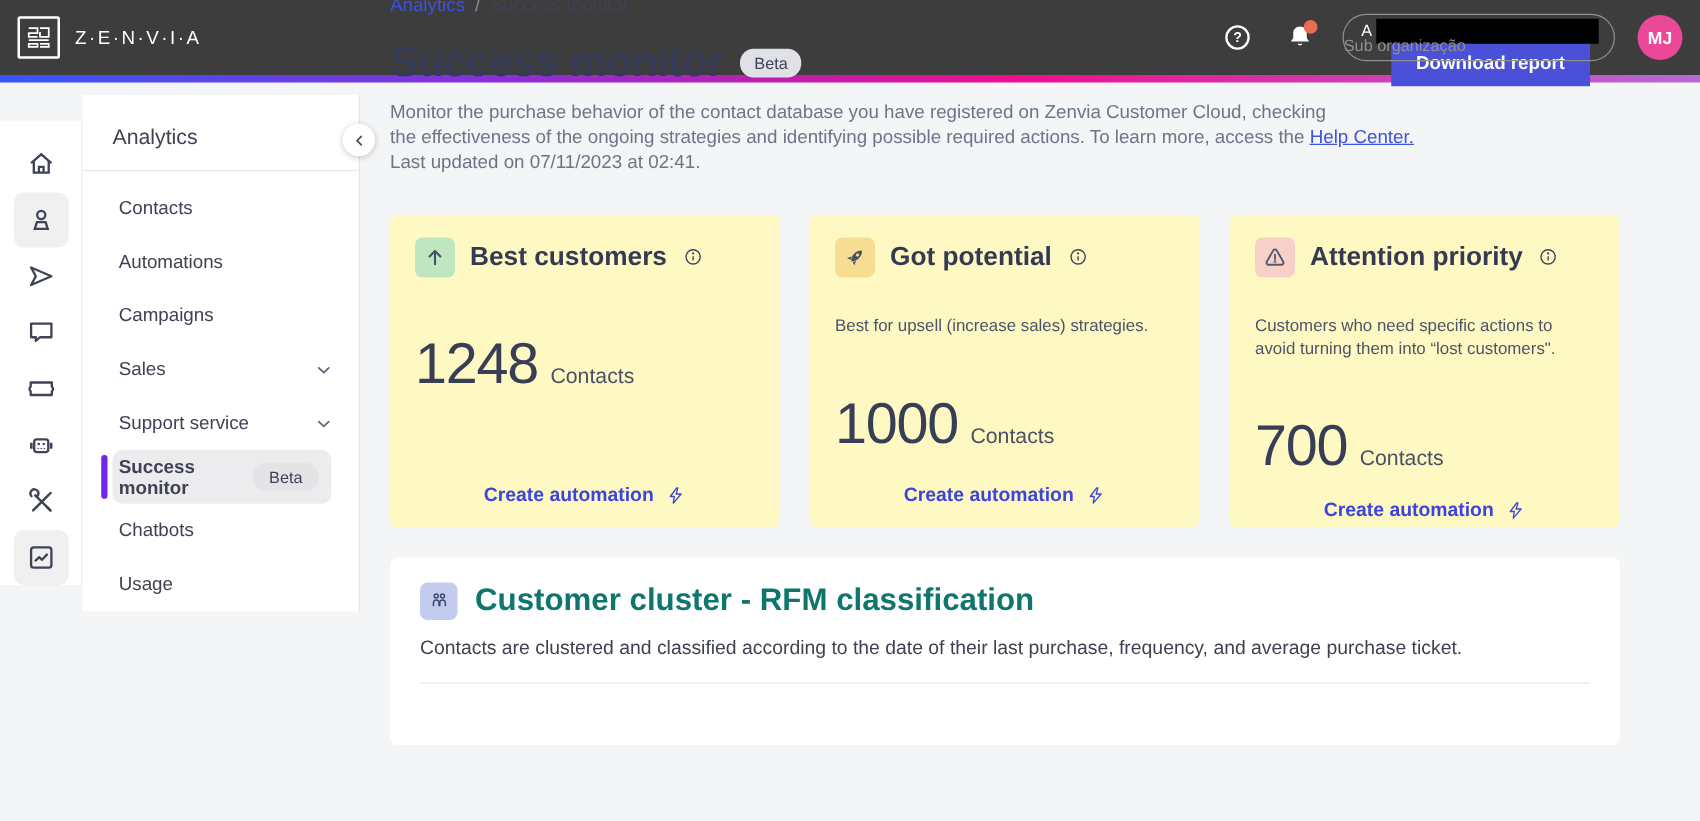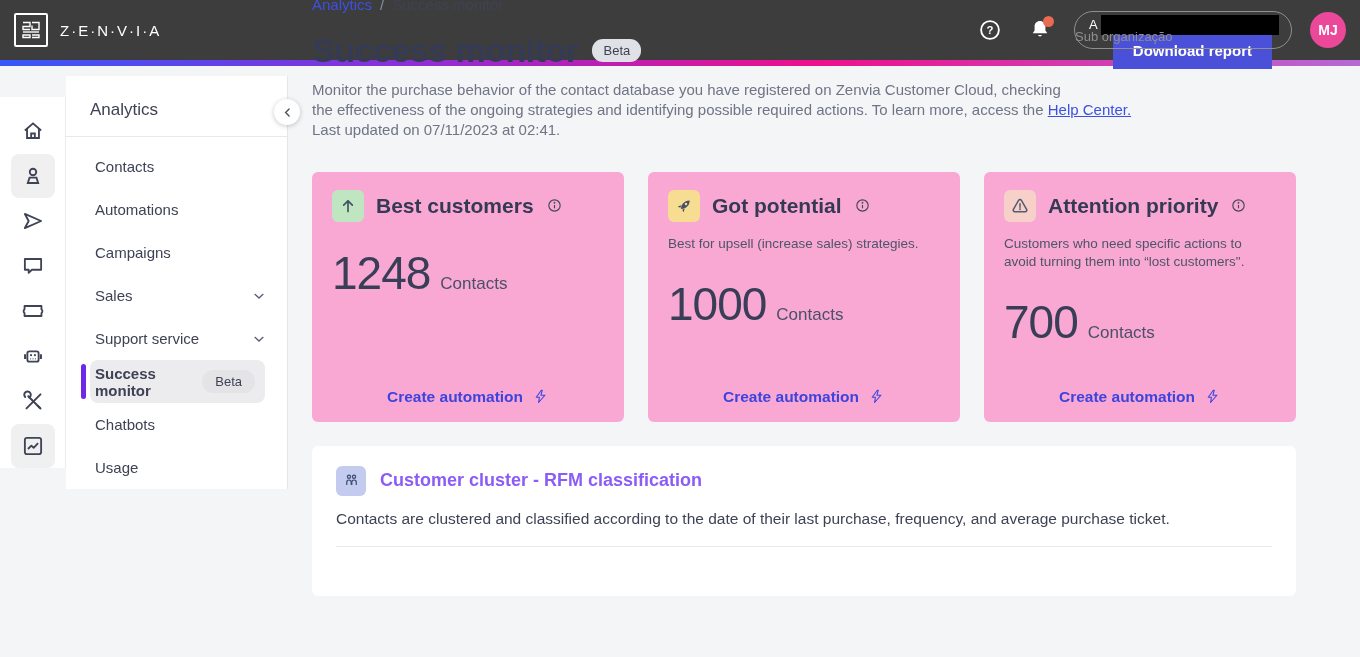--- a/index.html
+++ b/index.html
@@ -84,43 +84,43 @@
     border-radius:11px; margin-left:14px; }
   .download-btn { margin-left:auto; margin-right:24px; background:var(--accent,#4b50d8);
     color:#fff; border:none; border-radius:0; height:38px; padding:0 20px;
     font-size:15px; font-weight:bold; cursor:pointer; }
 
   .page-desc { margin-top:10px; font-size:15px; line-height:20px; color:#6f7486; }
   .page-desc a { color:var(--link,#3d50e0); text-decoration:underline; cursor:pointer; }
 
   
   .cards-row { display:flex; gap:24px; margin-top:32px; }
-  .card { width:312px; height:250px; background:#f9a8d4; border-radius:6px;
-    padding:18px 20px 16px; display:flex; flex-direction:column; }
+  .card { width:312px; height:250px; background:#fef9c3; border-radius:6px;
+    padding:18px 20px 16px; display:flex; flex-direction:column;gap:17px; }
   .card-head { display:flex; align-items:center; gap:12px; }
   .card-icon-box { width:32px; height:32px; border-radius:6px; display:flex;
     align-items:center; justify-content:center; flex:none; }
   .card-title { font-size:21px; font-weight:bold; color:#353a54; }
   .info-icon { display:flex; cursor:pointer; }
   .card-desc { margin-top:13px; font-size:13.5px; line-height:18px; color:#4e5468; }
   .count-row { margin-top:24px; display:flex; align-items:baseline; }
   .count-num { font-size:46px; font-weight:normal; color:#393e57; letter-spacing:-1px; }
   .count-label { font-size:17px; color:#4a5065; margin-left:10px; }
   .card-action { margin-top:auto; align-self:center; background:none; border:none;
     display:flex; align-items:center; gap:9px; color:#3d44dd; font-size:15.5px;
     font-weight:bold; cursor:pointer; font-family:inherit; }
 
   
   .cluster-card { margin-top:24px; background:#fff; border-radius:6px;
     padding:20px 24px; height:150px; }
   .cluster-head { display:flex; align-items:center; gap:14px; }
   .cluster-icon-box { width:30px; height:30px; border-radius:6px;
     background:var(--lavender-icon-bg,#c3cbee); display:flex; align-items:center;
     justify-content:center; }
-  .cluster-title { font-size:18px; font-weight:bold; color:#8b5cf6; }
+  .cluster-title { font-size:25px; font-weight:bold; color:#0f766e; }
   .cluster-desc { margin-top:14px; font-size:15.5px; color:#3f4254; }
   .cluster-divider { margin-top:18px; border-top:1px solid #e9e9eb; }
 </style>
 </head>
 <body>
 
 <header class="topbar">
   <div class="brand">
     <span class="logo-box">
       <svg width="24" height="24" viewBox="0 0 24 24" fill="none" stroke="#fff" stroke-width="1.4">

